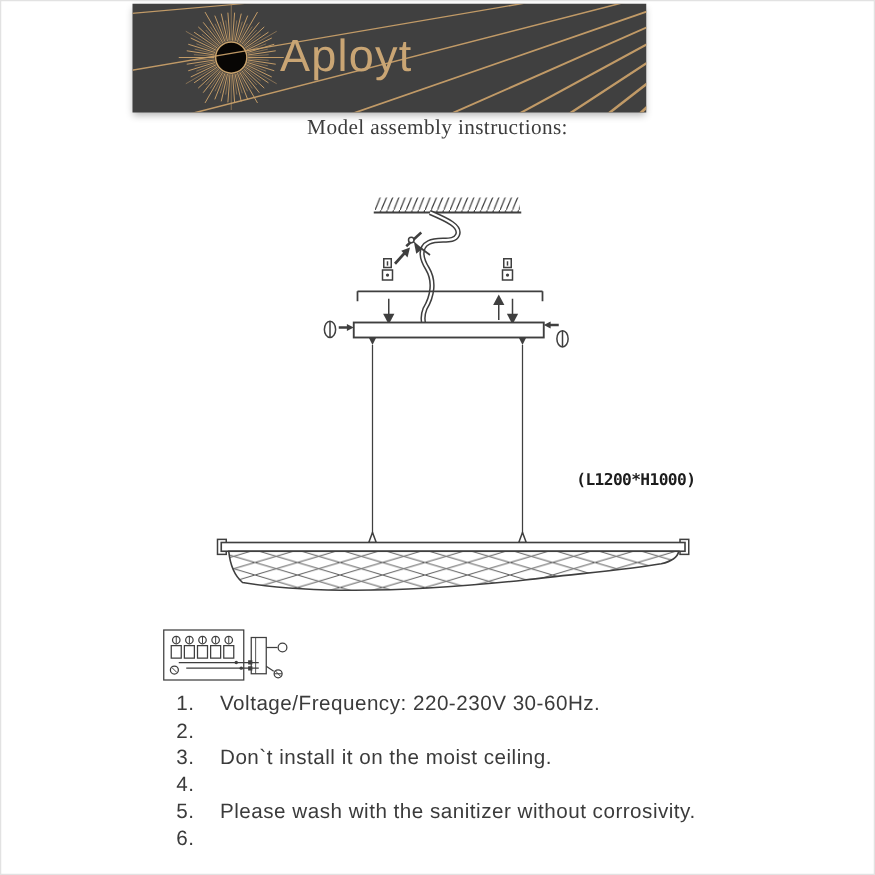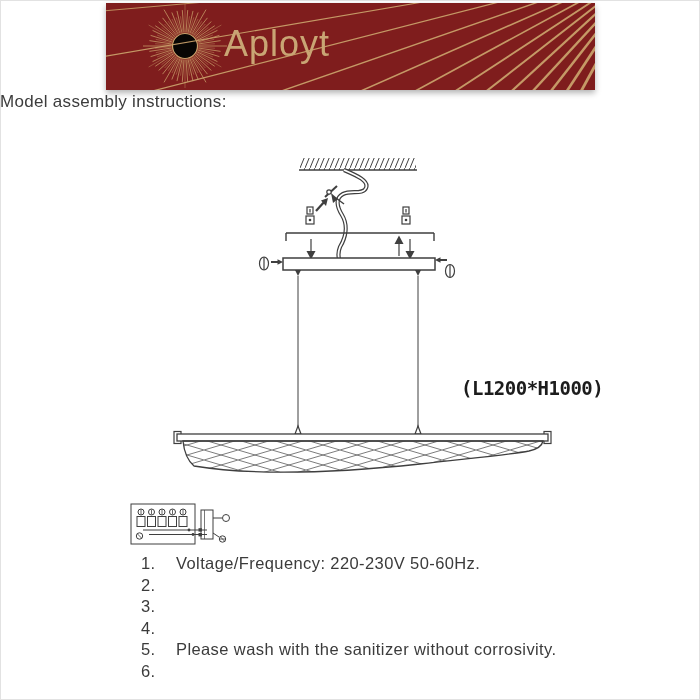--- a/index.html
+++ b/index.html
@@ -5,40 +5,40 @@
   html,body{margin:0;padding:0;}
   body{
     width:700px;height:700px;position:relative;overflow:hidden;
     background:#ffffff;
     box-shadow: inset 0 0 0 1px #e2e2e2;
     font-family:"Liberation Sans", sans-serif;
     color:#3c3c3c;
   }
   
   .banner{
-    position:absolute;left:106px;top:3px;width:489px;height:87px;
-    background:#7f1d1d;overflow:hidden;
+    position:absolute;left:106px;top:3px;width:411px;height:87px;
+    background:#404040;overflow:hidden;
     box-shadow:0 3px 6px rgba(0,0,0,.30);
   }
   .banner svg{position:absolute;left:0;top:0;}
   .brand-name{
     position:absolute;left:118px;top:50%;transform:translateY(-56%);
     font-size:36px;font-weight:400;letter-spacing:1px;color:#c9a574;
   }
   
   .title-block{
-    position:absolute;left:0;top:92px;width:700px;text-align:left;
-    font-size:17px;letter-spacing:.3px;line-height:19px;color:#3c3c3c;
+    position:absolute;left:0;top:92px;width:700px;text-align:center;
+    font-size:17px;letter-spacing:.3px;line-height:19px;color:#3c3c3c;font-family:Liberation Serif, serif;
   }
   
   .diagram-svg{position:absolute;left:0;top:0;}
   .dim-label{
     position:absolute;left:461px;top:377px;
     font-family:"DejaVu Sans Mono","Liberation Mono",monospace;
-    font-size:19px;font-weight:600;color:#1c1c1c;letter-spacing:-.5px;
+    font-size:13px;font-weight:600;color:#1c1c1c;letter-spacing:-.5px;
   }
   
   ol.instructions{
     position:absolute;left:141px;top:553px;margin:0;padding:0;list-style:none;
     font-size:16.5px;line-height:21.6px;letter-spacing:.4px;color:#3b3b3b;
   }
   ol.instructions li{display:flex;}
   ol.instructions .num{width:23px;flex:0 0 23px;}
   ol.instructions .txt{padding-left:12px;white-space:nowrap;}
 </style>
@@ -281,27 +281,28 @@
     <line x1="219.5" y1="539" x2="225.5" y2="539" stroke-width="0.8"></line>
     <line x1="220.2" y1="536.6" x2="224.8" y2="541.4" stroke-width="0.8"></line>
   </g>
 </svg>
 
 <div class="dim-label">(L1200*H1000)</div>
 
 <ol class="instructions">
   <li>
     <span class="num">1.</span>
-    <span class="txt">Voltage/Frequency: 220-230V 50-60Hz.</span>
+    <span class="txt">Voltage/Frequency: 220-230V 30-60Hz.</span>
   </li>
   <li>
     <span class="num">2.</span>
   </li>
   <li>
     <span class="num">3.</span>
+    <span class="txt">Don`t install it on the moist ceiling.</span>
   </li>
   <li>
     <span class="num">4.</span>
   </li>
   <li>
     <span class="num">5.</span>
     <span class="txt">Please wash with the sanitizer without corrosivity.</span>
   </li>
   <li>
     <span class="num">6.</span>

